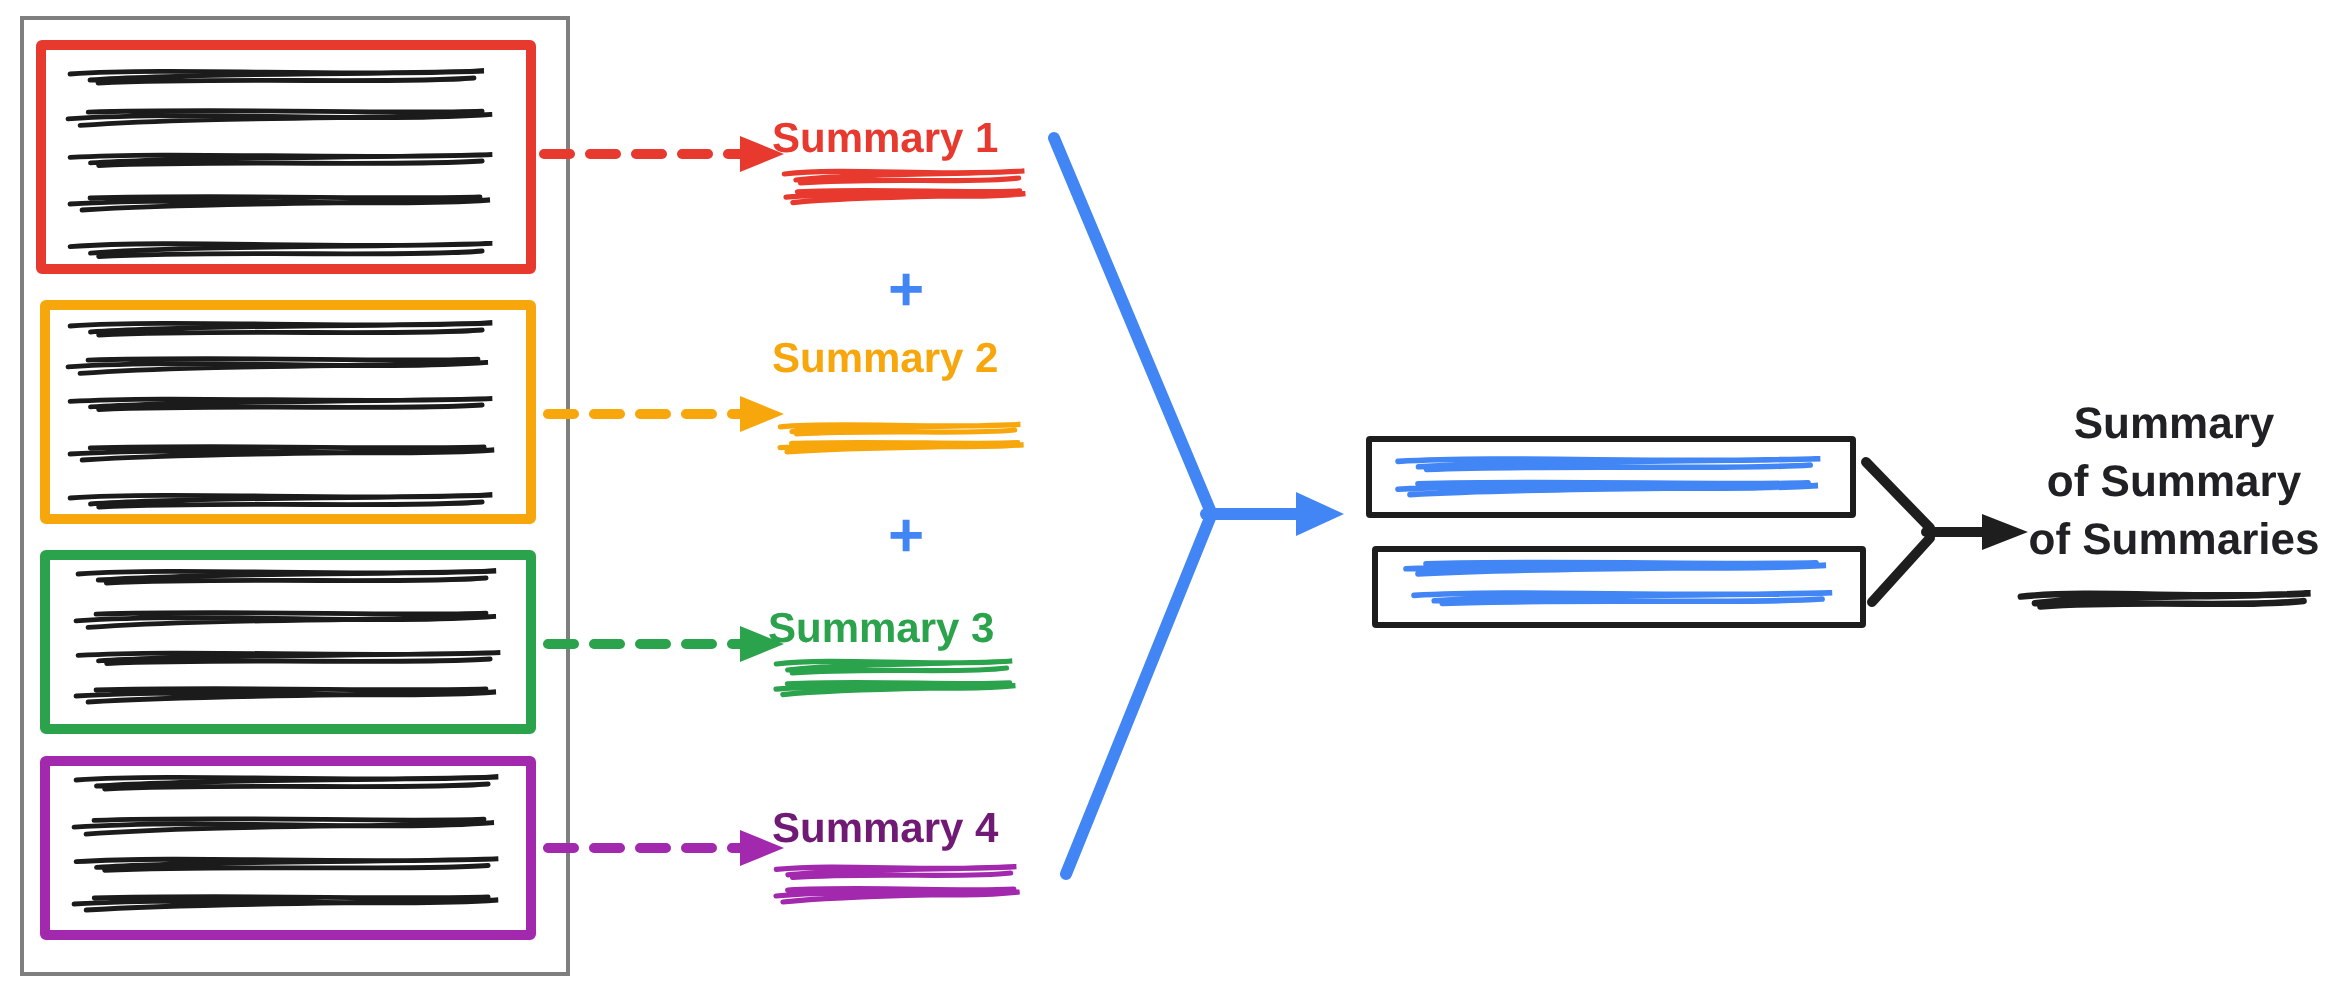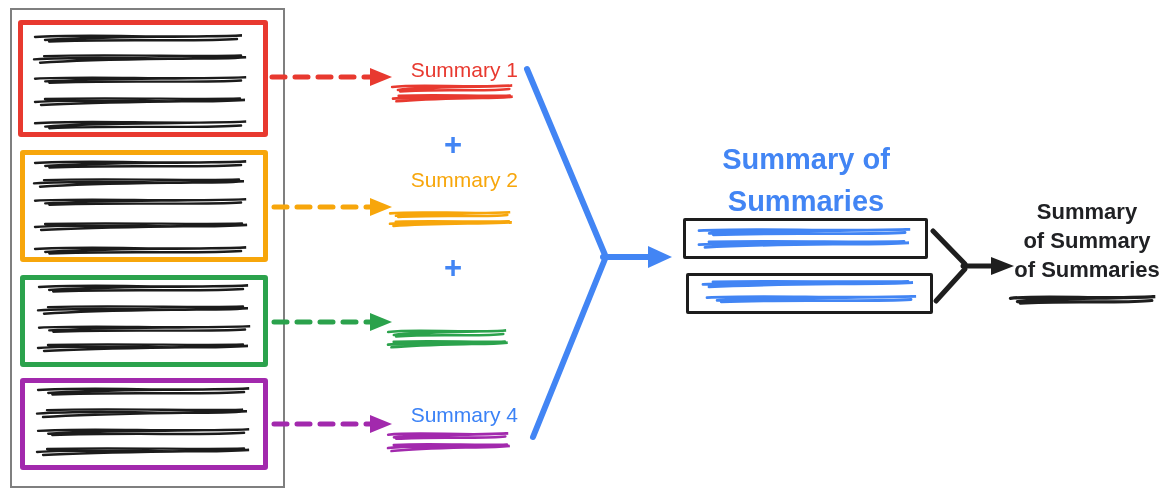--- a/index.html
+++ b/index.html
@@ -9,25 +9,25 @@
   }
   .abs{position:absolute;}
   .box{position:absolute;background:transparent;border-style:solid;border-radius:3px;box-sizing:border-box;}
   .outer-box{border-width:2px;border-color:#7f7f7f;border-radius:0;}
   .doc-box{border-width:5px;}
   .b-red{border-color:#e8392f;}
   .b-orange{border-color:#f7a60b;}
   .b-green{border-color:#2ba24c;}
   .b-purple{border-color:#a229ad;}
   .mini-box{border-width:3px;border-color:#1d1d1d;border-radius:2px;}
-  .slabel{position:absolute;width:132px;text-align:right;font-size:21px;font-weight:400;white-space:nowrap;}
+  .slabel{position:absolute;width:132px;text-align:left;font-size:21px;font-weight:700;white-space:nowrap;}
   .t-red{color:#e8392f;}
   .t-orange{color:#f7a60b;}
   .t-green{color:#2ba24c;}
-  .t-purple{color:#3b82f6;}
+  .t-purple{color:#701a75;}
   .plus{position:absolute;width:30px;text-align:center;font-size:31px;font-weight:700;color:#4285f4;line-height:1;}
   .merge-title{
     position:absolute;left:678px;top:138px;width:256px;text-align:center;
     font-size:29px;font-weight:700;line-height:42px;color:#4285f4;
   }
   .final-label{
     position:absolute;left:1002px;top:197px;width:170px;text-align:center;
     font-size:22px;font-weight:600;line-height:29px;color:#202124;
   }
   svg.layer{position:absolute;left:0;top:0;pointer-events:none;}
@@ -134,29 +134,26 @@
       <polygon points="991,257 1014,266 991,275" stroke="none" fill="#1e1e1e"></polygon>
     </g>
 
     <g fill="none" stroke-width="3.2" stroke-linecap="round" stroke="#1e1e1e">
       <use href="#scrib" transform="translate(1009,295) scale(0.70,1.1)"></use>
     </g>
   </svg>
 
   <div class="slabel t-red" style="left:386px;top:58px;">Summary 1</div>
   <div class="slabel t-orange" style="left:386px;top:168px;">Summary 2</div>
+  <div class="slabel t-green" style="left:384px;top:303px;">Summary 3</div>
   <div class="slabel t-purple" style="left:386px;top:403px;">Summary 4</div>
 
   <div class="plus" style="left:438px;top:129px;">+</div>
   <div class="plus" style="left:438px;top:252px;">+</div>
 
-  <div class="merge-title">
-    <span style="display:block;">Summary of</span>
-    <span style="display:block;">Summaries</span>
-  </div>
 
   <div class="final-label">
     <span style="display:block;">Summary</span>
     <span style="display:block;">of Summary</span>
     <span style="display:block;">of Summaries</span>
   </div>
 
 </div>
 
 </body></html>

